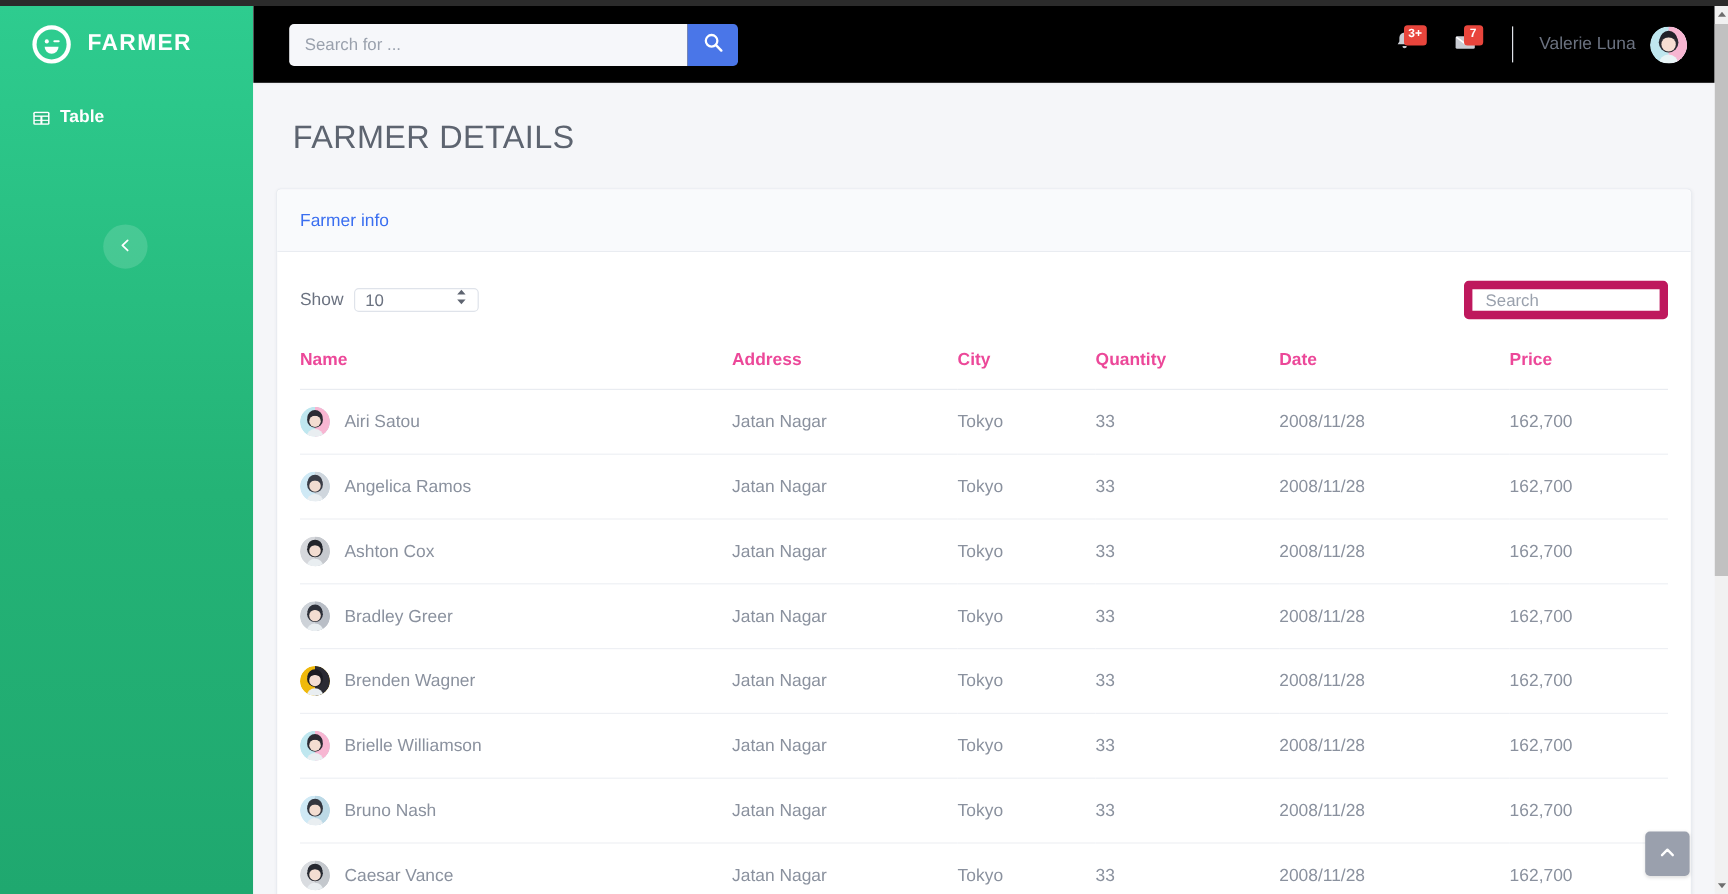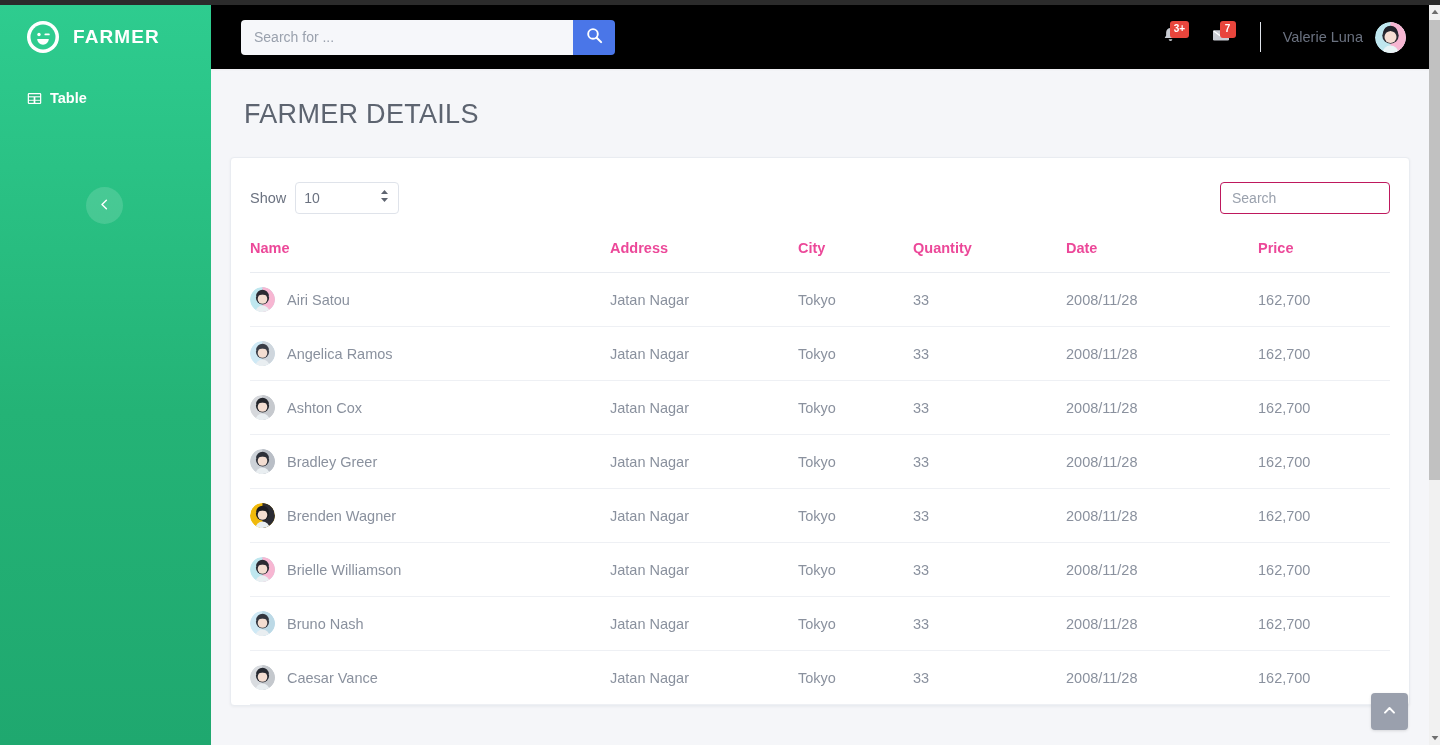--- a/index.html
+++ b/index.html
@@ -233,21 +233,21 @@
     display: flex;
     align-items: center;
   }
   .show-label {
     font-size: 14.5px;
     color: #6b7280;
     margin-right: 9px;
   }
   .length-select {
     width: 104px;
-    height: 32px;
+    height: 20px;
     border: 1px solid #dfe3ea;
     border-radius: 4px;
     background: #fff;
     font-size: 14px;
     color: #6b7280;
     padding: 0 8px;
     font-family: "Liberation Sans", sans-serif;
     appearance: none;
     -webkit-appearance: none;
     cursor: pointer;
@@ -255,21 +255,21 @@
   .select-shell { position: relative; display:inline-block; }
   .select-arrows {
     position: absolute;
     right: 10px; top: 50%;
     transform: translateY(-50%);
     pointer-events: none;
   }
   .table-search {
     width: 170px;
     height: 32px;
-    border: 1px solid #be185d;
+    border: 7px solid #be185d;
     border-radius: 4px;
     padding: 0 11px;
     font-size: 14px;
     color: #6b7280;
     outline: none;
     font-family: "Liberation Sans", sans-serif;
   }
   .table-search::placeholder { color: #9aa1ad; }
 
   table.datatable {
@@ -464,20 +464,23 @@
 
     </div>
   </header>
 
   <div class="content">
 
     <h1 class="page-title">FARMER DETAILS</h1>
 
     <section class="card">
 
+      <div class="card-header">
+        <span class="card-header-title">Farmer info</span>
+      </div>
 
       <div class="card-body">
 
         <div class="table-controls">
 
           <div class="show-group">
             <span class="show-label">Show</span>
             <span class="select-shell">
               <select class="length-select">
                 <option>10</option>

